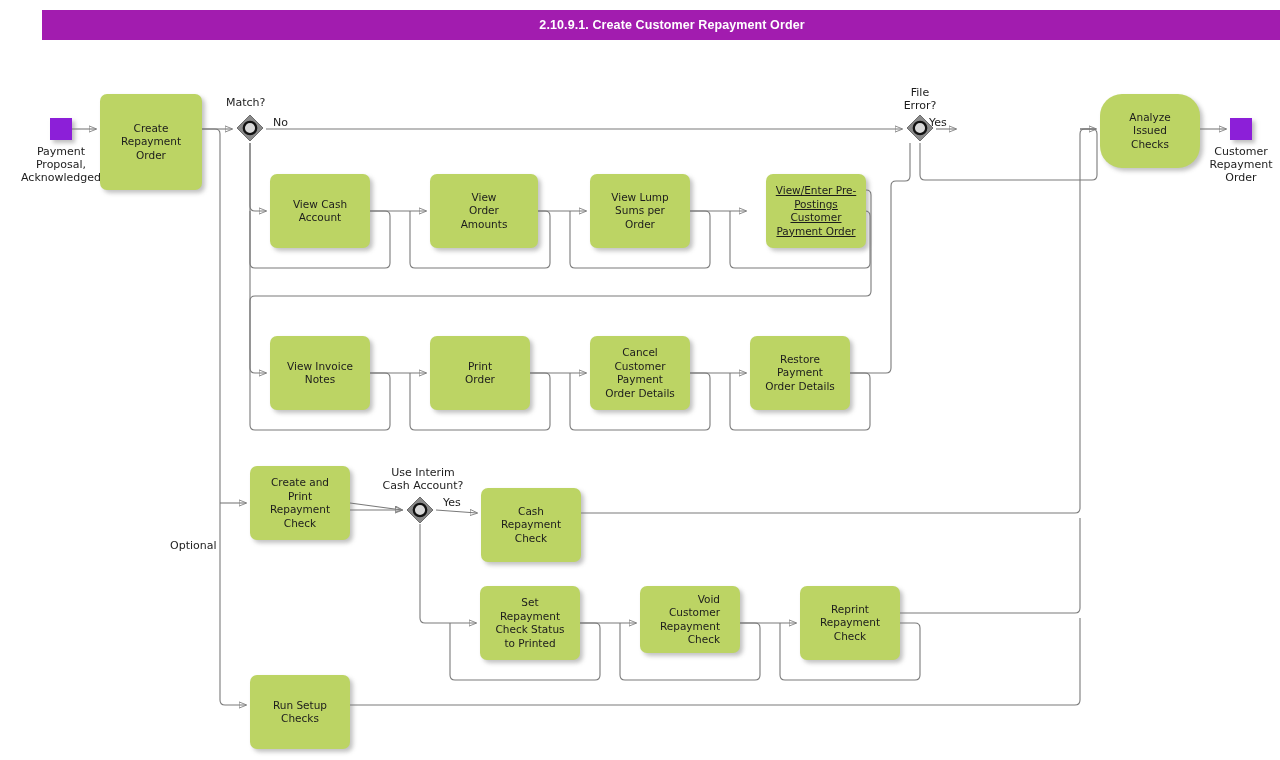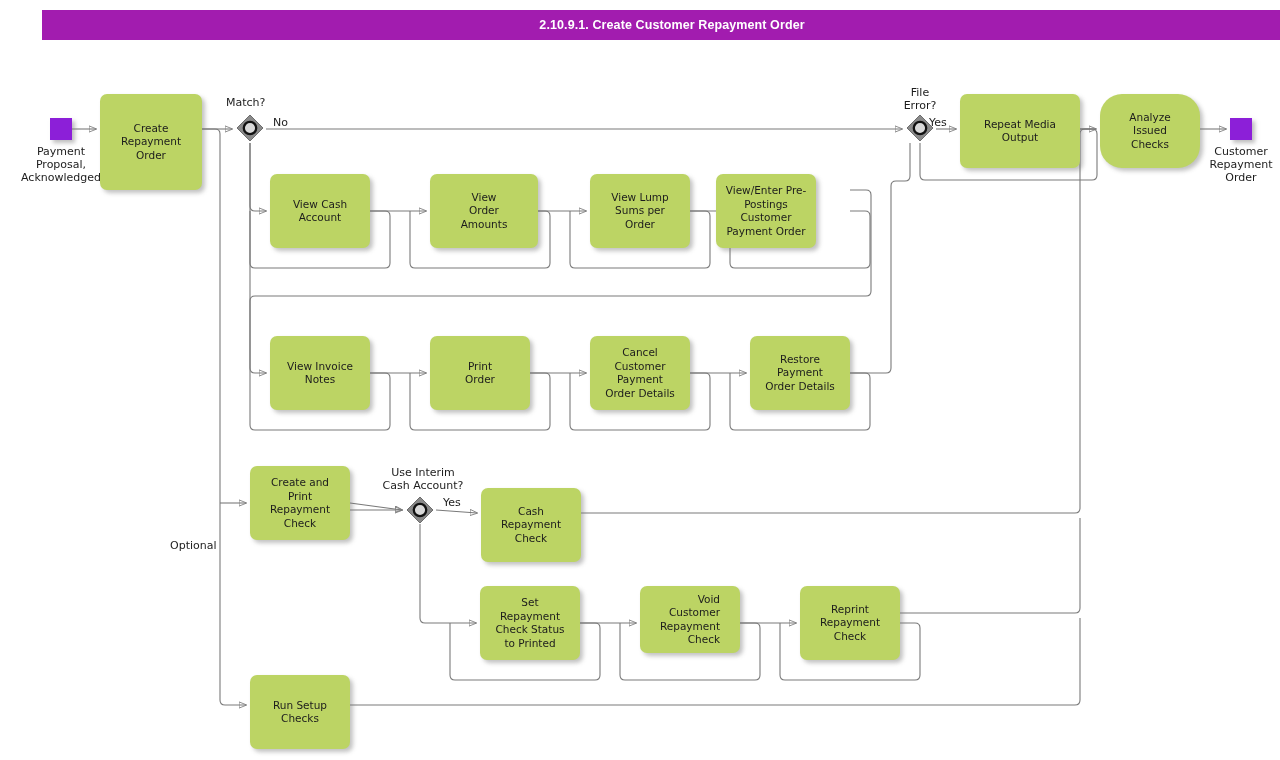--- a/index.html
+++ b/index.html
@@ -222,21 +222,21 @@
     </div>
 
   <div class="task" style="left:430px; top:174px; width:108px; height:74px;">
       <span>View<br>Order<br>Amounts</span>
     </div>
 
   <div class="task" style="left:590px; top:174px; width:100px; height:74px;">
       <span>View Lump<br>Sums per<br>Order</span>
     </div>
 
-  <div class="task" style="left:716px; top:174px; width:100px; height:74px;">
+  <div class="task" style="left:766px; top:174px; width:100px; height:74px;text-decoration:underline;">
       <span>View/Enter Pre-<br>Postings<br>Customer<br>Payment Order</span>
     </div>
 
   <div class="task" style="left:270px; top:336px; width:100px; height:74px;">
       <span>View Invoice<br>Notes</span>
     </div>
 
   <div class="task" style="left:430px; top:336px; width:100px; height:74px;">
       <span>Print<br>Order</span>
     </div>
@@ -266,23 +266,20 @@
     </div>
 
   <div class="task" style="left:800px; top:586px; width:100px; height:74px;">
       <span>Reprint<br>Repayment<br>Check</span>
     </div>
 
   <div class="task" style="left:250px; top:675px; width:100px; height:74px;">
       <span>Run Setup<br>Checks</span>
     </div>
 
-  <div class="task" style="left:960px; top:94px; width:120px; height:74px;">
-      <span>Repeat Media<br>Output</span>
-    </div>
 
   <div class="task" style="left:1100px; top:94px; width:100px; height:74px;border-radius:22px;">
       <span>Analyze<br>Issued<br>Checks</span>
     </div>
 
   <div class="lbl" style="left:170px; top:539px;">Optional</div>
 
 </div>
 
 </body></html>

